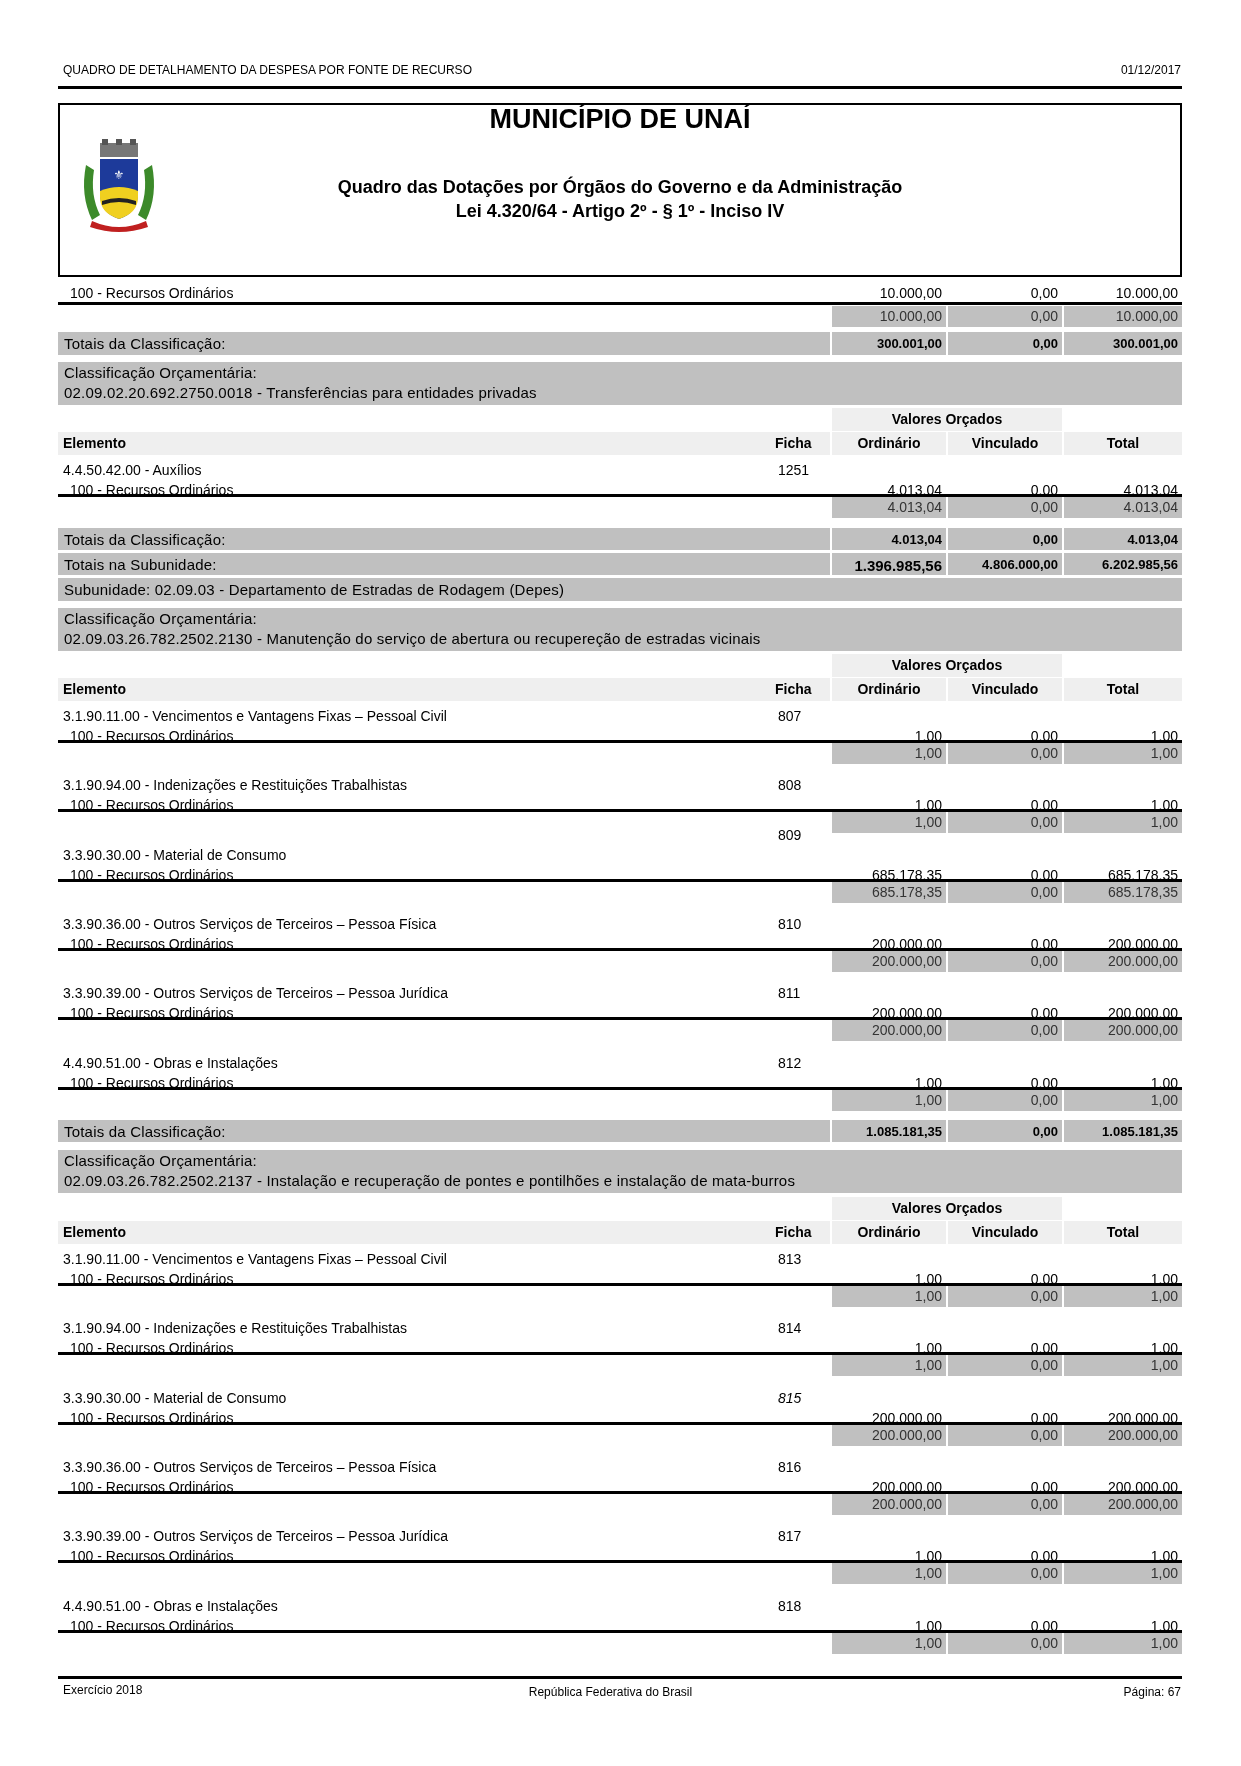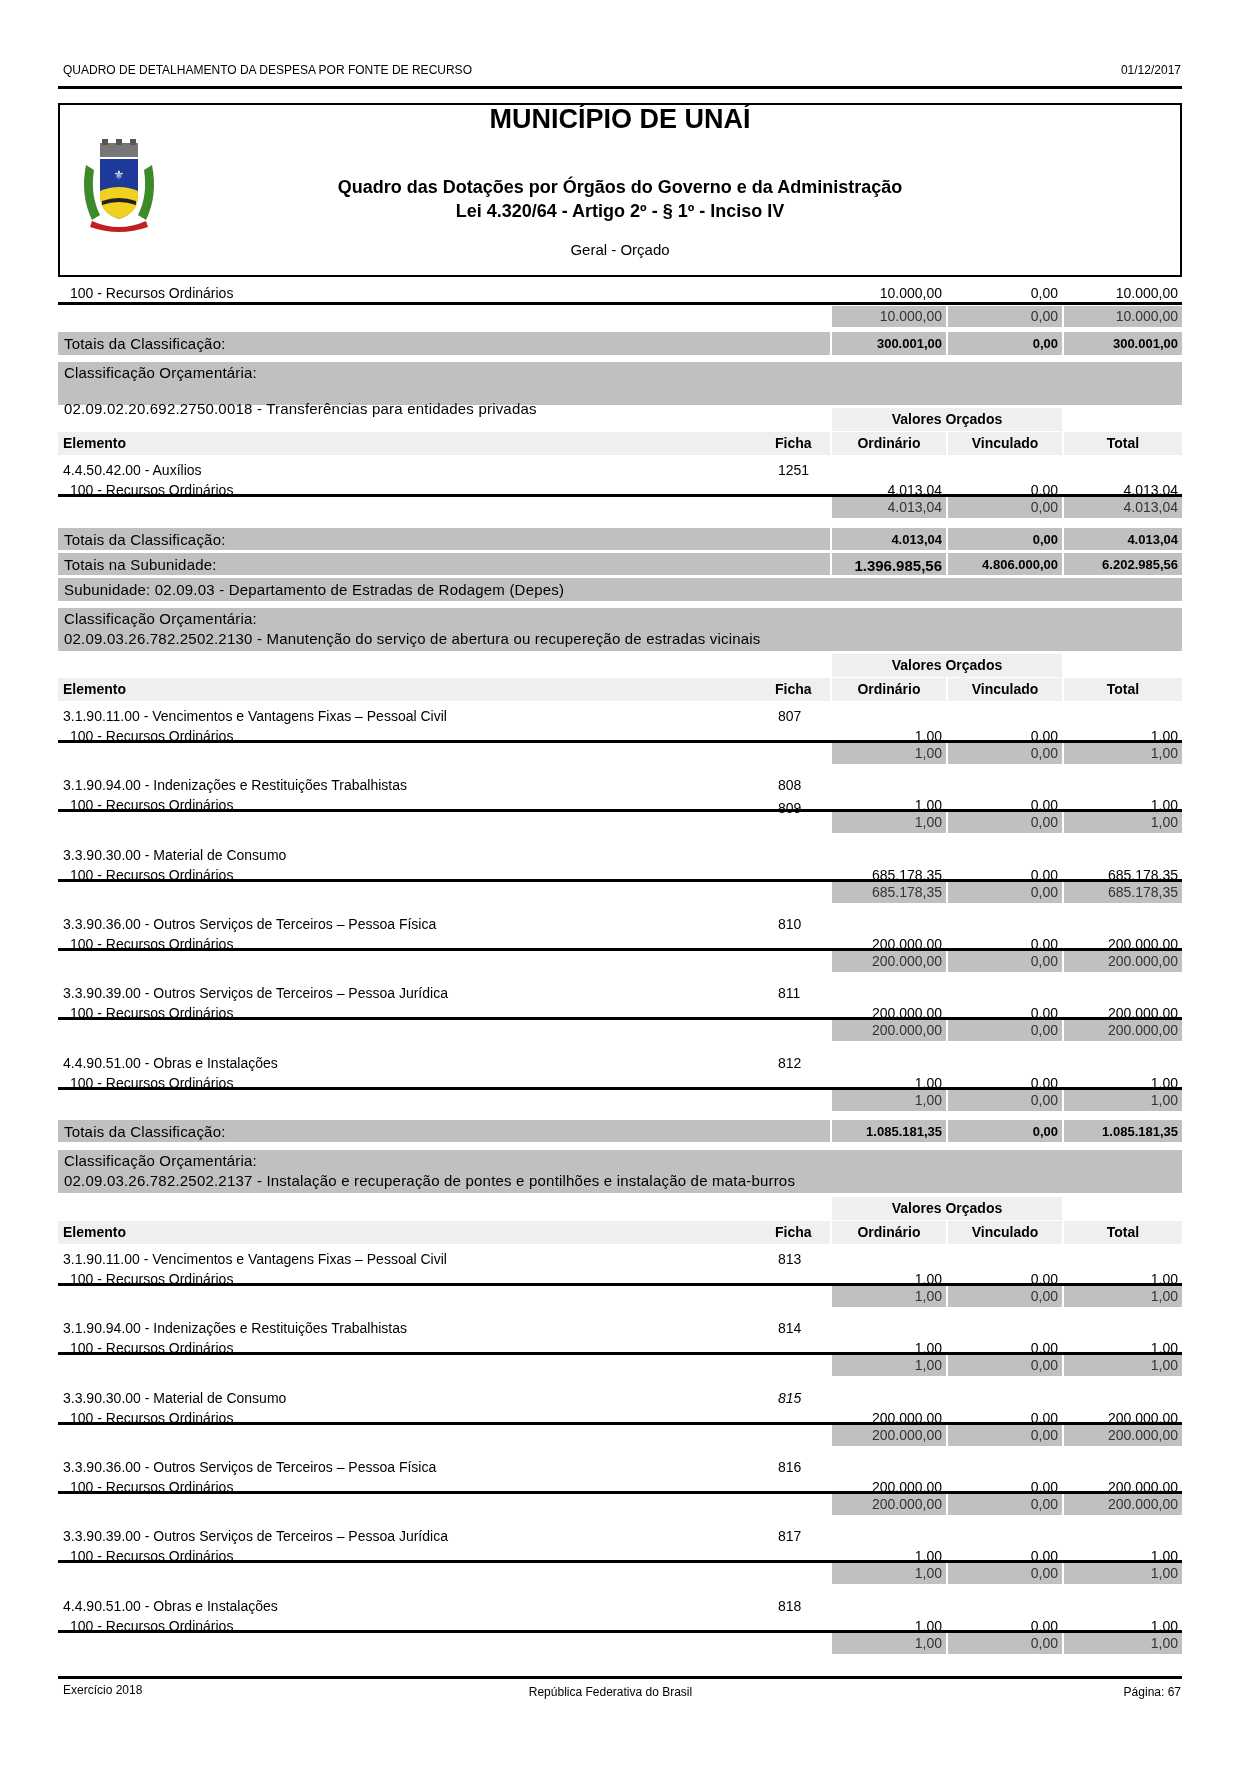--- a/index.html
+++ b/index.html
@@ -39,21 +39,20 @@
       <rect x="52" y="4" width="6" height="6" fill="#555"></rect>
     <path d="M22 24 H60 V58 Q60 78 41 84 Q22 78 22 58 Z" fill="#1d3a9a"></path>
     <path d="M22 56 Q41 48 60 56 V62 Q60 78 41 84 Q22 78 22 62 Z" fill="#f0d020"></path>
     <path d="M24 66 Q41 60 58 66 V70 Q41 64 24 70 Z" fill="#222"></path>
     <text x="41" y="44" font-size="12" fill="#fff" text-anchor="middle">⚜</text>
     <path d="M14 86 Q41 98 68 86 L70 92 Q41 102 12 92 Z" fill="#c02020"></path>
   </svg>
   <div class="t-center bold" style="top:-1px;font-size:27px;">MUNICÍPIO DE UNAÍ</div>
   <div class="t-center bold" style="top:72px;font-size:18px;">Quadro das Dotações por Órgãos do Governo e da Administração</div>
   <div class="t-center bold" style="top:96px;font-size:18px;">Lei 4.320/64 - Artigo 2º - § 1º - Inciso IV</div>
-  <div class="t-center" style="top:136px;font-size:15px;">Geral - Orçado</div>
 </div>
 
 <div id="table-area">
     <div class="lbl" style="top:285px;left:70px;">100 - Recursos Ordinários</div>
     <div class="num" style="top:285px;left:832px;width:110px;">10.000,00</div>
     <div class="num" style="top:285px;left:948px;width:110px;">0,00</div>
     <div class="num" style="top:285px;left:1064px;width:114px;">10.000,00</div>
     <div class="row-rule" style="top:302px;"></div>
     <div class="cell" style="top:306px;left:832px;width:114px;"></div>
     <div class="num" style="top:308px;left:832px;width:110px;color:#333;">10.000,00</div>
@@ -64,21 +63,21 @@
     <div class="band" style="top:332px;height:23px;"></div>
     <div class="band-lbl" style="top:335px;left:64px;">Totais da Classificação:</div>
     <div style="position:absolute;top:332px;left:830px;width:2px;height:23px;background:#fff;"></div>
     <div class="num bold" style="top:336px;left:832px;width:110px;font-size:13px;">300.001,00</div>
     <div style="position:absolute;top:332px;left:946px;width:2px;height:23px;background:#fff;"></div>
     <div class="num bold" style="top:336px;left:948px;width:110px;font-size:13px;">0,00</div>
     <div style="position:absolute;top:332px;left:1062px;width:2px;height:23px;background:#fff;"></div>
     <div class="num bold" style="top:336px;left:1064px;width:114px;font-size:13px;">300.001,00</div>
     <div class="band" style="top:362px;height:43px;"></div>
     <div class="band-lbl" style="top:364px;left:64px;">Classificação Orçamentária:</div>
-    <div class="band-lbl" style="top:384px;left:64px;margin-top:16px;">02.09.02.20.692.2750.0018 - Transferências para entidades privadas</div>
+    <div class="band-lbl" style="top:384px;left:64px;">02.09.02.20.692.2750.0018 - Transferências para entidades privadas</div>
     <div class="hcell" style="top:408px;left:832px;width:230px;">Valores Orçados</div>
     <div class="hrow" style="top:432px;"></div>
     <div class="lbl bold" style="top:435px;left:63px;">Elemento</div>
     <div class="lbl bold" style="top:435px;left:775px;">Ficha</div>
     <div style="position:absolute;top:432px;left:830px;width:2px;height:23px;background:#fff;"></div>
     <div class="lbl bold" style="top:435px;left:832px;width:114px;text-align:center;">Ordinário</div>
     <div style="position:absolute;top:432px;left:946px;width:2px;height:23px;background:#fff;"></div>
     <div class="lbl bold" style="top:435px;left:948px;width:114px;text-align:center;">Vinculado</div>
     <div style="position:absolute;top:432px;left:1062px;width:2px;height:23px;background:#fff;"></div>
     <div class="lbl bold" style="top:435px;left:1064px;width:118px;text-align:center;">Total</div>
@@ -146,21 +145,21 @@
     <div class="num" style="top:797.3px;left:948px;width:110px;">0,00</div>
     <div class="num" style="top:797.3px;left:1064px;width:114px;">1,00</div>
     <div class="row-rule" style="top:809.3px;"></div>
     <div class="cell" style="top:812.3px;left:832px;width:114px;"></div>
     <div class="num" style="top:814.3px;left:832px;width:110px;color:#333;">1,00</div>
     <div class="cell" style="top:812.3px;left:948px;width:114px;"></div>
     <div class="num" style="top:814.3px;left:948px;width:110px;color:#333;">0,00</div>
     <div class="cell" style="top:812.3px;left:1064px;width:118px;"></div>
     <div class="num" style="top:814.3px;left:1064px;width:114px;color:#333;">1,00</div>
     <div class="lbl" style="top:846.6px;left:63px;">3.3.90.30.00 - Material de Consumo</div>
-    <div class="lbl" style="top:800px;left:778px;">809</div>
+    <div class="lbl" style="top:827px;left:778px;">809</div>
     <div class="lbl" style="top:866.6px;left:70px;">100 - Recursos Ordinários</div>
     <div class="num" style="top:866.6px;left:832px;width:110px;">685.178,35</div>
     <div class="num" style="top:866.6px;left:948px;width:110px;">0,00</div>
     <div class="num" style="top:866.6px;left:1064px;width:114px;">685.178,35</div>
     <div class="row-rule" style="top:878.6px;"></div>
     <div class="cell" style="top:881.6px;left:832px;width:114px;"></div>
     <div class="num" style="top:883.6px;left:832px;width:110px;color:#333;">685.178,35</div>
     <div class="cell" style="top:881.6px;left:948px;width:114px;"></div>
     <div class="num" style="top:883.6px;left:948px;width:110px;color:#333;">0,00</div>
     <div class="cell" style="top:881.6px;left:1064px;width:118px;"></div>

